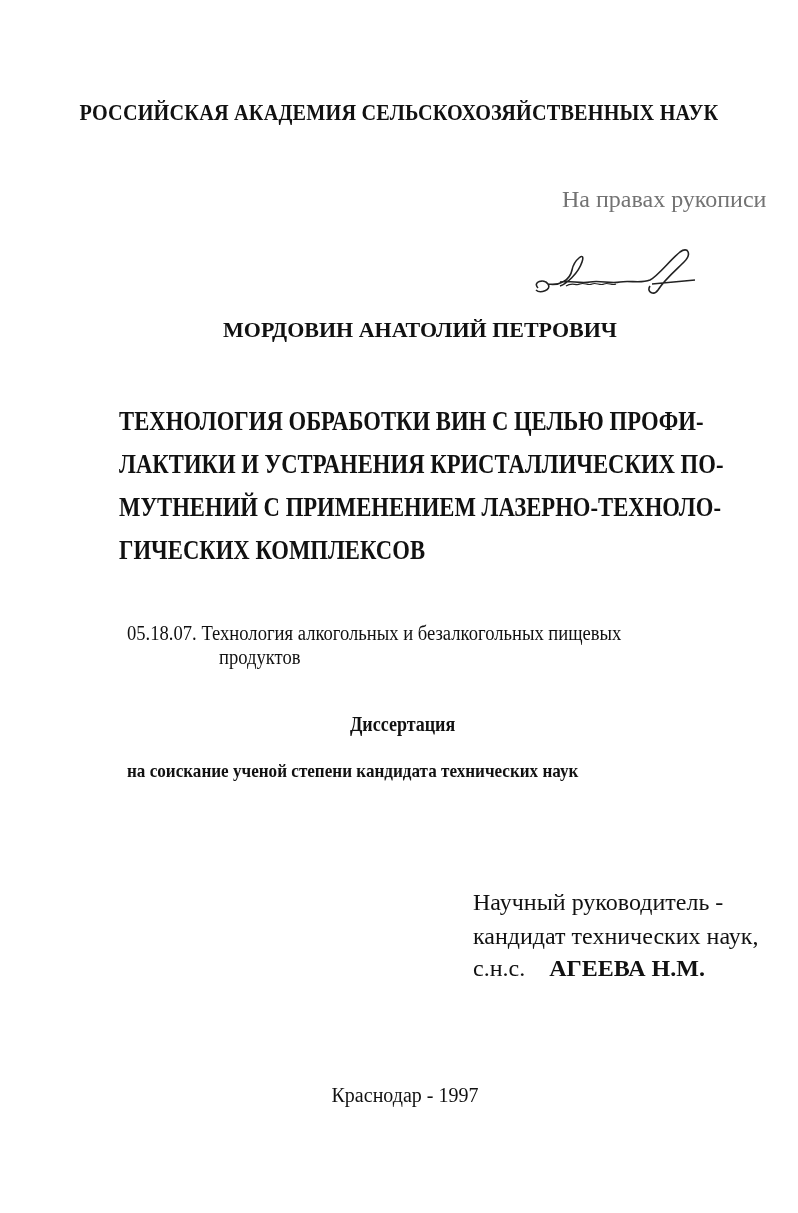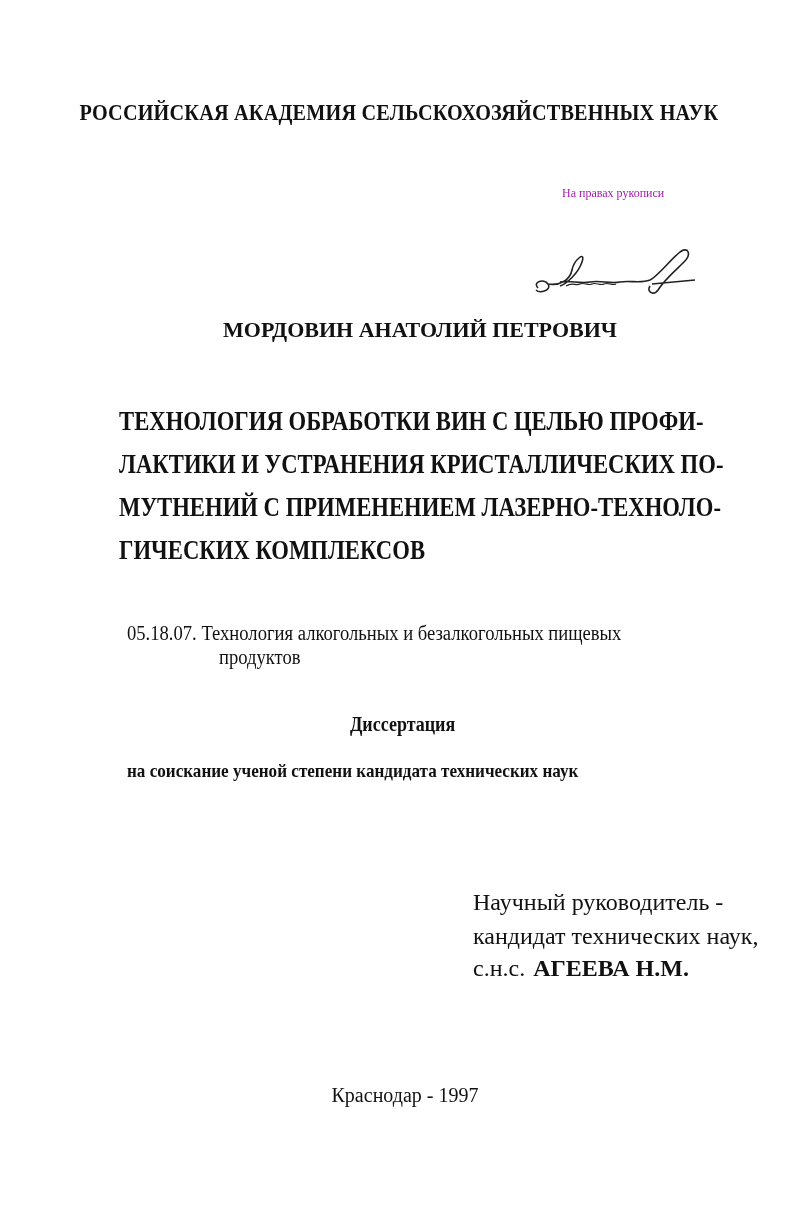--- a/index.html
+++ b/index.html
@@ -1,32 +1,32 @@
 <!DOCTYPE html>
 <html><head>
 <meta charset="utf-8">
 <style>
   html, body { margin: 0; padding: 0; background: #ffffff; }
   body { width: 798px; height: 1213px; position: relative; overflow: hidden; color: #111; font-family: "Liberation Serif", serif; }
   .abs { position: absolute; white-space: nowrap; }
   .org { top: 100px; left: 0; width: 798px; text-align: center; font-size: 23px; font-weight: bold; letter-spacing: 0.2px; transform: scaleX(0.88); transform-origin: center; }
-  .rights { top: 186px; left: 562px; font-size: 12px; color: #a21caf; }
+  .rights { top: 186px; left: 562px; font-size: 24px; color: #737373; }
   .signature { top: 240px; left: 530px; width: 170px; height: 60px; }
   .author { top: 317px; left: 16px; width: 798px; text-align: center; font-size: 22px; font-weight: bold; padding-left: 10px; box-sizing: border-box; }
   .title { top: 400px; left: 60px; width: 738px; text-align: left; font-size: 27px; font-weight: bold; line-height: 43px; }
   .title div { transform: scaleX(0.84); transform-origin: center; white-space: nowrap; }
   .spec1 { top: 622px; left: 127px; font-size: 20px; transform: scaleX(0.93); transform-origin: left; }
   .spec2 { top: 646px; left: 219px; font-size: 20px; transform: scaleX(0.93); transform-origin: left; }
   .diss { top: 713px; left: 0; width: 798px; text-align: center; font-size: 20px; font-weight: bold; padding-left: 8px; box-sizing: border-box; transform: scaleX(0.9); }
   .degree { top: 760px; left: 127px; font-size: 19px; font-weight: bold; transform: scaleX(0.9); transform-origin: left; }
   .sup { left: 473px; font-size: 24px; }
   .sup1 { top: 889px; }
   .sup2 { top: 923px; }
   .sup3 { top: 955px; }
-  .sup3 .name { font-weight: bold; margin-left: 8px; }
+  .sup3 .name { font-weight: bold; margin-left: 24px; }
   .city { top: 1084px; left: 0; width: 798px; text-align: center; font-size: 20px; padding-left: 12px; box-sizing: border-box; }
 </style>
 </head>
 <body>
 
 <div class="abs org">РОССИЙСКАЯ АКАДЕМИЯ СЕЛЬСКОХОЗЯЙСТВЕННЫХ НАУК</div>
 
 <div class="abs rights">На правах рукописи</div>
 
 <div class="abs signature">

